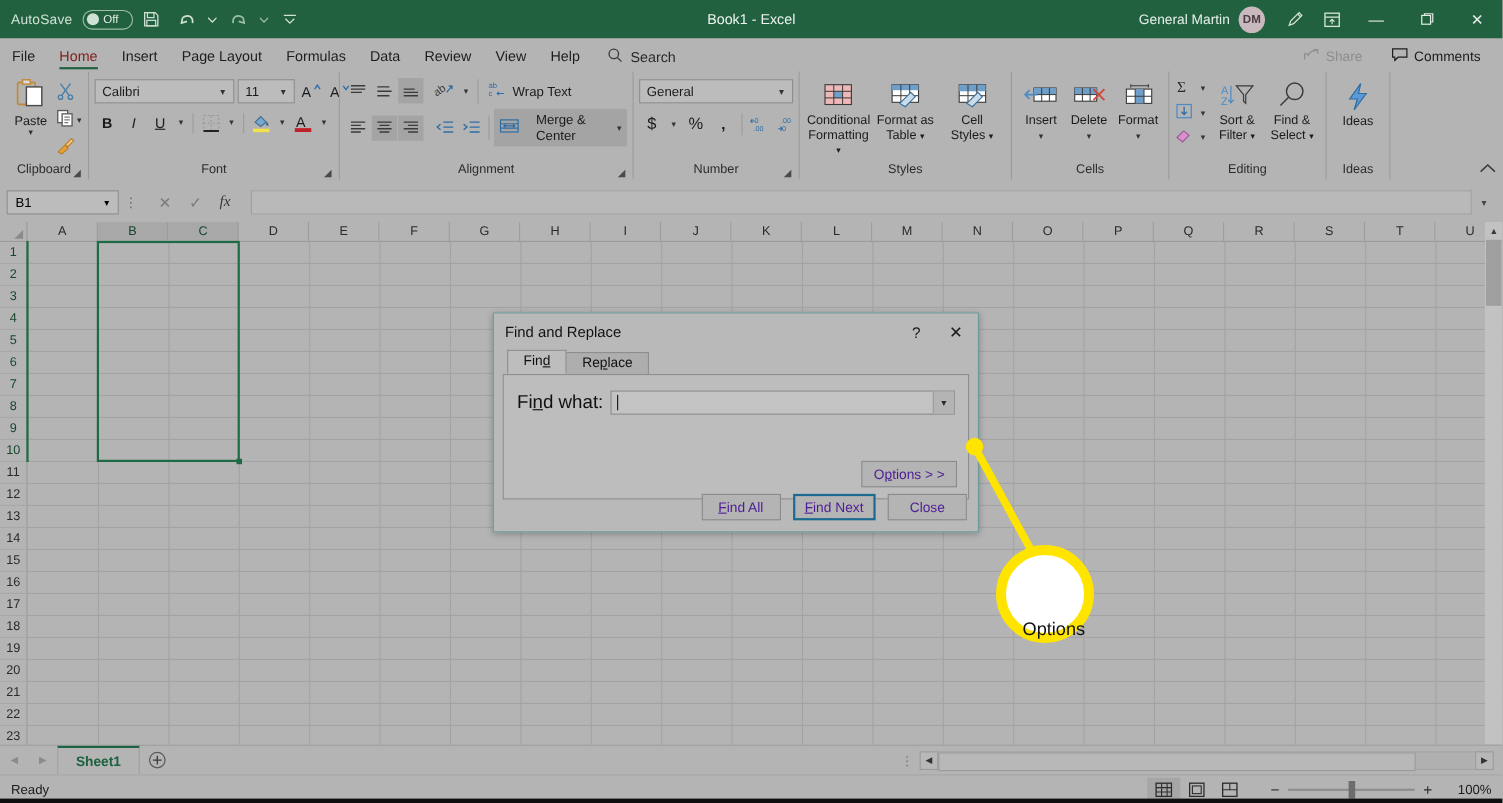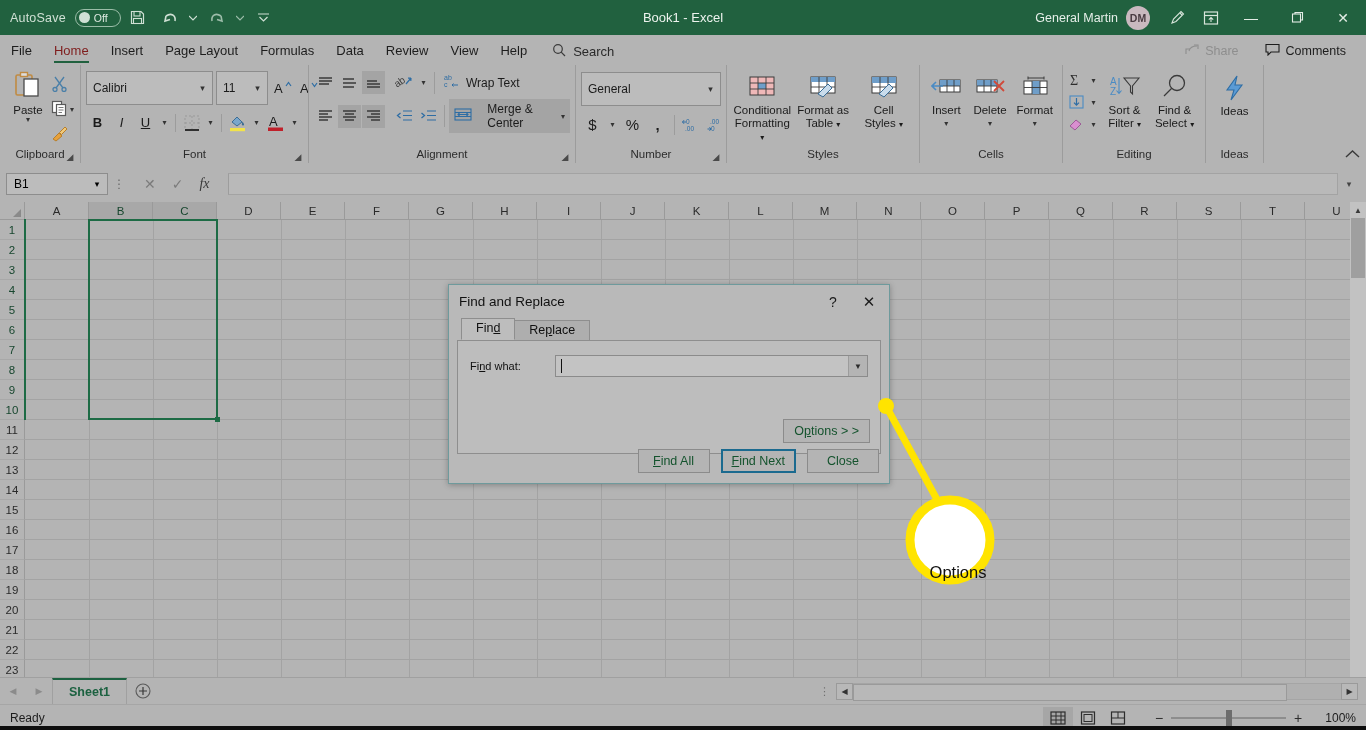--- a/index.html
+++ b/index.html
@@ -95,21 +95,21 @@
   
   .paste-col { display: flex; flex-direction: column; align-items: center; width: 46px; padding-top: 2px;}
   .paste-col .lbl { font-size: 11.5px; margin-top: 1px; }
   .clip-small { display: flex; flex-direction: column; gap: 3px; padding-top: 4px;}
   .clip-row { display: flex; align-items: center; gap: 2px; height: 22px;}
 
   
   .font-row1 { display: flex; align-items: center; gap: 3px; }
   .font-row2 { display: flex; align-items: center; gap: 1px; margin-top: 6px;}
   .combo {
-    background: #bcbcbc; border: 1px solid #8d8d8d; height: 34px;
+    background: #bcbcbc; border: 1px solid #8d8d8d; height: 22px;
     display: flex; align-items: center; font-size: 12px; color: #1b1b1b;
     padding: 0 2px 0 6px;
   }
   .combo .cv { flex: 1; }
   .combo .carr { width: 15px; text-align: center; color: #333; font-size: 9px;}
   .fbtn {
     min-width: 23px; height: 23px; display: flex; align-items: center; justify-content: center;
     font-size: 13px; color: #1b1b1b; padding: 0 2px;
   }
   .fbtn.on { background: #a4a4a4; }
@@ -252,34 +252,34 @@
   .dtab {
     padding: 2px 14px 3px 14px; font-size: 12.5px;
     border: 1px solid #8e8e8e; border-bottom: none; background: #aeaeae; margin-right: -1px;
   }
   .dtab.active { background: #bdbdbd; border-bottom: 1px solid #bdbdbd; padding-bottom: 4px; position: relative; z-index: 2;}
   .dlg-panel {
     margin: 0 8px; height: 114px; border: 1px solid #8e8e8e; background: #bdbdbd;
     position: relative; padding: 14px 12px 0 12px;
   }
   .field-row { display: flex; align-items: center; }
-  .field-label { width: 85px; font-size: 11px; }
+  .field-label { width: 85px; font-size: 17px; }
   .field-input {
     flex: 1; height: 22px; background: #c3c3c3; border: 1px solid #8b8b8b;
     display: flex; align-items: center; padding-left: 5px; position: relative;
   }
   .caret-blink { width: 1px; height: 14px; background: #111; }
   .field-drop {
     width: 19px; height: 20px; background: #b4b4b4; border-left: 1px solid #9c9c9c;
     margin-left: auto; display: flex; align-items: center; justify-content: center;
     font-size: 8px; color: #2b2b2b;
   }
   .btn {
     background: #b4b4b4; border: 1px solid #8b8b8b; font-size: 12.5px;
-    padding: 4px 10px; min-width: 72px; text-align: center; color: #14532d;
+    padding: 4px 10px; min-width: 72px; text-align: center; color: #4c1d95;
   }
   .btn.default { border: 2px solid #1b6a8f; padding: 3px 9px; }
   .options-btn { position: absolute; right: 10px; bottom: 10px; min-width: 78px; }
   .dlg-footer {
     position: absolute; bottom: 10px; right: 10px; display: flex; gap: 11px;
   }
   .udl { text-decoration: underline; }
 
   
   .callout { position: absolute; left: 0; top: 0; width: 1366px; height: 730px; pointer-events: none; }

